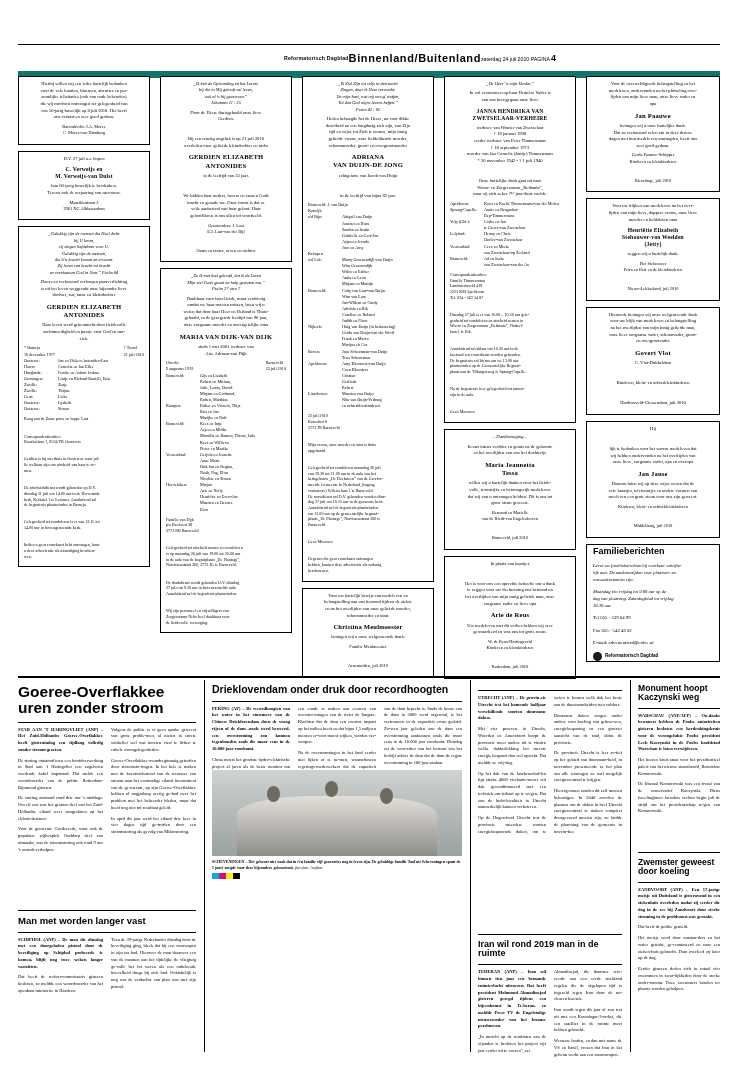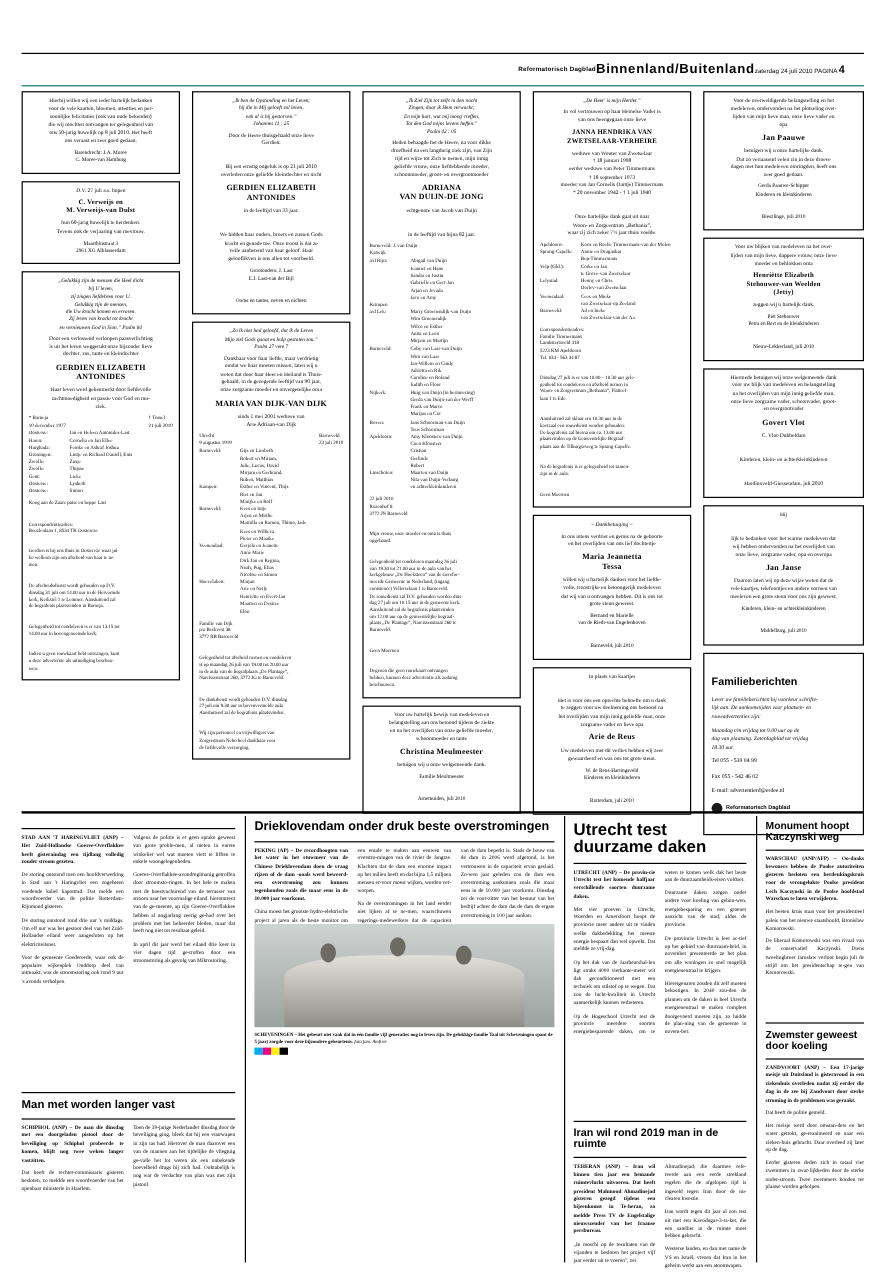--- a/index.html
+++ b/index.html
@@ -7,22 +7,22 @@
     width:738px;height:1068px;
     font-family:"Liberation Serif", serif;
     color:#000;
     -webkit-font-smoothing:antialiased;
   }
   .page{position:relative;width:738px;height:1068px;background:#fff;overflow:hidden;}
 
   
   .masthead{
     position:absolute;left:18px;top:44px;width:702px;height:26px;
-    border-top:1px solid #000;border-bottom:1px solid #0f766e;
-    display:flex;align-items:center;justify-content:flex-end;
+    border-top:1px solid #000;border-bottom:7px solid #0f766e;
+    display:flex;align-items:center;justify-content:center;
   }
   .masthead .mh-left{font-size:5.2px;font-weight:bold;font-family:"Liberation Sans",sans-serif;padding-left:118px;letter-spacing:.2px;}
   .masthead .mh-center{font-size:11px;font-weight:bold;font-family:"Liberation Sans",sans-serif;letter-spacing:.6px;}
   .masthead .mh-right{font-size:5.2px;font-family:"Liberation Sans",sans-serif;padding-right:16px;}
   .masthead .mh-right b{font-size:9px;}
 
   
   .obits{position:absolute;left:18px;top:76px;width:702px;height:590px;}
   .col{position:absolute;top:0;width:132px;height:590px;}
   .c1{left:0}.c2{left:142px}.c3{left:284px}.c4{left:426px}.c5{left:568px;width:134px}
@@ -42,21 +42,21 @@
   .card .verse{font-style:italic;font-size:4.4px;}
   .card .tiny{font-size:4.1px;line-height:1.4;}
   .card .fam{font-size:4.4px;}
   .card .rowlist{display:flex;justify-content:space-between;font-size:4.2px;line-height:1.45;text-align:left;}
   .card .rowlist span:first-child{padding-right:4px;}
   .card .namecols{display:flex;font-size:4.2px;line-height:1.45;text-align:left;}
   .card .namecols .k{width:34px;flex:none;}
   .card .namecols .v{flex:1;}
 
   
-  .advbox{border:1px solid #000;padding:17px 6px;font-size:4.6px;line-height:1.5;text-align:left;}
+  .advbox{border:1px solid #000;padding:0 6px;font-size:4.6px;line-height:1.5;text-align:left;}
   .advbox .ttl{font-family:"Liberation Sans",sans-serif;font-weight:bold;font-size:9px;margin-bottom:5px;}
   .advbox .it{font-style:italic;}
   .advbox .ph{margin-top:5px;font-size:4.8px;}
   .advbox .logo{margin-top:6px;display:flex;align-items:center;gap:3px;font-family:"Liberation Sans",sans-serif;font-weight:bold;font-size:4.6px;}
   .advbox .logo .mark{width:9px;height:9px;border-radius:50%;background:#1a1a1a;display:inline-block;}
 
   
   .news{position:absolute;left:18px;top:676px;width:702px;height:376px;}
   .rule-top{position:absolute;left:0;top:0;width:702px;border-top:2px solid #000;}
   .vsep{position:absolute;top:4px;width:0;border-left:1px solid #000;height:372px;}
@@ -544,20 +544,24 @@
   </div>
 
   <div class="news">
     <div class="rule-top"></div>
 
     <div class="vsep" style="left:186px"></div>
     <div class="vsep" style="left:452px"></div>
     <div class="vsep" style="left:612px"></div>
 
     <div style="position:absolute;left:0;top:8px;width:178px;">
+      <div class="hl" style="font-size:15.5px;">
+        <div>Goeree-Overflakkee</div>
+        <div>uren zonder stroom</div>
+      </div>
       <div class="small-rule"></div>
       <div class="body-txt cols2" id="a1body">
           <p class="lead">STAD AAN 'T HARINGVLIET (ANP) – Het Zuid-Hollandse Goeree-Overflakkee heeft gisteraindag een tijdlang volledig zonder stroom gezeten.</p>
           <p>De storing ontstond toen een hoofdverwerking in Stad aan 't Haringvliet een zogeheten voedende kabel kapottrad. Dat melde een woordvoerder van de politie Rotterdam-Rijnmond gisteren.</p>
           <p>De storing ontstond rond drie uur 's middags. Om elf uur was het gestoor deel van het Zuid-Hollandse eiland weer aangesloten op het elektriciteitsnet.</p>
           <p>Voor de gemeente Goedereede, waar ook de populaire wijkenplek Ouddorp deel van uitmaakt, was de stroomstoring ook rond 9 uur 's avonds verholpen.</p>
           <p>Volgens de politie is er geen sprake geweest van grote proble-men, al nieten in enrete winkelier wel wat moeten viert te lifften te enkele woongelegenheden.</p>
           <p>Goeree-Overflakkee-avondregimanig getroffen door stroomsto-ringen. In het hele te maken met de koestvachurend van de terrasser van stroom naar het voormalige eiland. hieromtrent van de ge-meente, ap zijn Goeree-Overflakkee hebben al nogjarlang zeerig ge-had over het problem met het beheerder bleden, maar dat heeft nog niet tot resultaat geleid.</p>
           <p>In april dit jaar werd het eiland drie keer in vier dagen tijd ge-troffen door een stroomstoring als gevolg van Mikrostoring.</p>
         </div>
@@ -568,21 +572,21 @@
       <div class="hl" style="font-size:9.5px;">Man met worden langer vast</div>
       <div class="small-rule"></div>
       <div class="body-txt cols2" id="a6body">
           <p class="lead">SCHIPHOL (ANP) – De man die dinsdag met een doorgeladen pistool door de beveiliging op Schiphol probeerde te komen, blijft nog twee weken langer vastzitten.</p>
           <p>Dat heeft de rechter-commissaris gisteren besloten, zo meldde een woordvoerder van het openbaar ministerie in Haarlem.</p>
           <p>Toen de 39-jarige Nederlander dinsdag door de beveiliging ging, bleek dat hij een vuurwapen in zijn tas had. Hierover de man daarover een van de mannen aan het tijdelijke de vliegtuig ge-valle het lot weren als een onbekende boevelheid drugs bij zich had. Ooktabelijk is nog war de verdachte van plan was met zijn pistool.</p>
         </div>
     </div>
 
     <div style="position:absolute;left:194px;top:8px;width:250px;">
-      <div class="hl" style="font-size:10.5px;">Drieklovendam onder druk beste overstromingen</div>
+      <div class="hl" style="font-size:10.5px;">Drieklovendam onder druk door recordhoogten</div>
       <div class="small-rule"></div>
       <div class="body-txt cols3" id="a2body">
           <p class="lead">PEKING (AP) – De recordhoogten van het water in het stuwmeer van de Chinese Drieklovendam doen de vraag rijzen of de dam -ooals werd beweerd- een overstroming zou kunnen tegenhouden zoals die maar eens in de 10.000 jaar voorkomt.</p>
           <p>China moest het grootste hydro-elektrische project al jaren als de beste monitor om een enude te maken aan eeuwen van overstro-mingen van de rivier de Jangtze. Klachten dat de dam een enorme impact op het milieu heeft en dat bijna 1,5 miljoen mensen er-voor moest wijken, worden ver-worpen.</p>
           <p>Na de overstromingen in het land eerder niet lijken af te ne-men, waarschuwen regerings-medewerkers dat de capaciteit van de dam beperkt is. Stads de bouw van de dam in 2006 werd afgerond, is het vertrouwen in de capaciteit ervan geslaid. Zo-wen jaar geleden zou de dam een overstroming aankunnen zoals die maar eens in de 10.000 jaar voorkomt. Dinsdag zei de voor-zitter van het bestuur van het bedrijf achter de dam dat de dam de ergste overstroming in 100 jaar aankan.</p>
         </div>
       <div class="photo">
         <div class="pp"></div>
           <div class="h1"></div>
           <div class="h2"></div>
@@ -594,24 +598,20 @@
       </div>
       <div class="cmyk">
         <i style="background:#00aeef"></i>
           <i style="background:#ec008c"></i>
           <i style="background:#fff200"></i>
           <i style="background:#000"></i>
       </div>
     </div>
 
     <div style="position:absolute;left:460px;top:8px;width:144px;">
-      <div class="hl" style="font-size:14px;">
-        <div>Utrecht test</div>
-        <div>duurzame daken</div>
-      </div>
       <div class="small-rule"></div>
       <div class="body-txt cols2" id="a3body">
           <p class="lead">UTRECHT (ANP) – De provin-cie Utrecht test het komende halfjaar verschillende soorten duurzame daken.</p>
           <p>Met vier proeven in Utrecht, Woerden en Amersfoort hoopt de provincie meer andere uit te vinden welke dakbedekking het meeste energie bespaart dan wel opwekt. Dat meldde ze vrij-dag.</p>
           <p>Op het dak van de Jaarbeurshal-len ligt straks 4000 vierkante-meter wit dak geconditioneerd met een techniek om stilstof op te wegen. Dat zou de lucht-kwaliteit in Utrecht aanmerkelijk kunnen verbeteren.</p>
           <p>Op de Hogeschool Utrecht test de provincie meerdere soorten energiebesparende daken, om te weten te komen welk dak het beste aan de duurzaamheids-eisen voldoet.</p>
           <p>Duurzame daken zorgen onder andere voor koeling van gebou-wen, energiebesparing en een groener aanzicht van de stad, aldus de provincie.</p>
           <p>De provincie Utrecht is leer ac-tief op het gebied van duurzaam-heid, in november presenteerde ze het plan om alle woningen zo snel mogelijk energieneutraal te krijgen.</p>
           <p>Hiereigenaren zouden dit zelf moeten bekostigen. In 2040 zou-den de plannen om de daken in heel Utrecht energieneutraal te maken compleet doorgevoerd moeten zijn, zo luidde de plan-ning van de gemeente in novem-ber.</p>
         </div>

